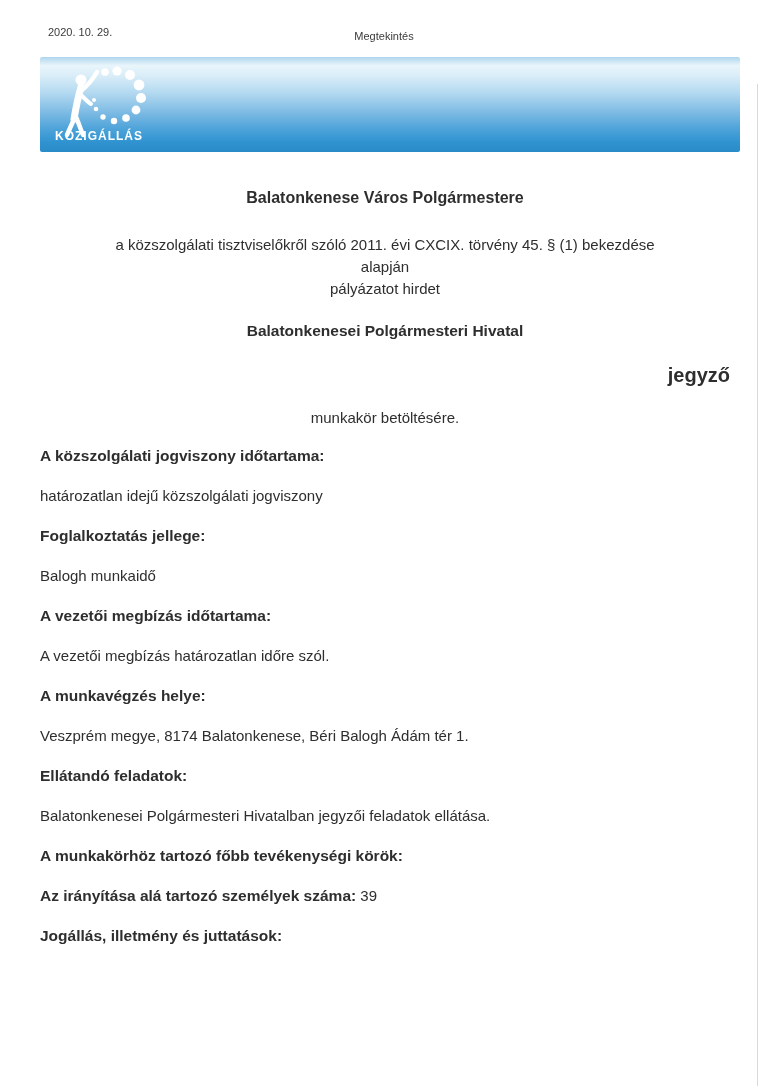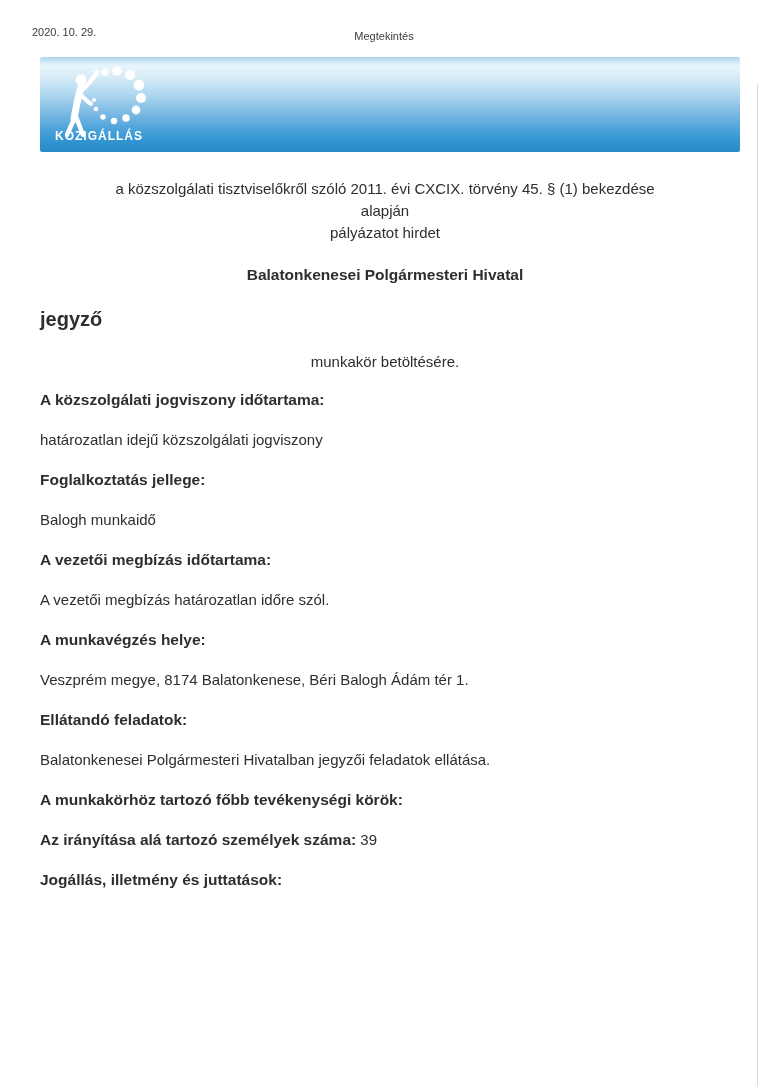--- a/index.html
+++ b/index.html
@@ -14,21 +14,21 @@
   .page { position: relative; width: 768px; height: 1086px; background: #ffffff; }
 
   
   .scan-line {
     position: absolute; right: 10px; top: 58px; width: 1px; height: 1028px;
     background: #d9d9d9;
   }
 
   
   .print-header { position: relative; height: 14px; margin-top: 26px; font-size: 11px; color: #3a3a3a; }
-  .print-date { position: absolute; left: 32px; top: 0; }
+  .print-date { position: absolute; left: 48px; top: 0; }
   .print-title { position: absolute; left: 0; right: 0; top: 4px; text-align: center; }
 
   
   .banner {
     position: relative;
     margin: 17px 0 0 40px;
     width: 700px; height: 95px;
     border-radius: 2px;
     background: linear-gradient(180deg,
       #aed6ee 0%, #e9f5fb 9%, #d9edf8 20%, #b3d9f0 38%,
@@ -38,21 +38,21 @@
   .logo-text {
     position: absolute; left: 15px; bottom: 9px;
     color: #ffffff; font-weight: bold; font-size: 12px; letter-spacing: 1px;
   }
 
   
   .doc { margin: 0 38px 0 40px; }
   .doc-title { font-size: 16px; font-weight: bold; text-align: center; margin-top: 36px; line-height: 20px; }
   .intro { text-align: center; font-size: 15px; line-height: 22px; margin-top: 26px; }
   .org { text-align: center; font-size: 15.5px; font-weight: bold; margin-top: 20px; line-height: 21px; }
-  .position { text-align: left; font-size: 20px; font-weight: bold; margin-top: 22px; line-height: 24px; }
+  .position { text-align: right; font-size: 20px; font-weight: bold; margin-top: 22px; line-height: 24px; }
   .position-suffix { text-align: center; font-size: 15px; margin-top: 20px; line-height: 21px; }
 
   .sections { margin-top: 17px; }
   .sections p { font-size: 15px; line-height: 21px; margin: 0 0 19px 0; }
   .sec-heading b { font-size: 15.5px; }
   .sec-body.justify { text-align: justify; }
 </style>
 </head>
 <body>
 
@@ -86,20 +86,21 @@
         <path d="M28,27 C34,22 39,16 43,9" stroke-width="4.5"></path>
         <path d="M27,32 C31,36 34,39 37,41" stroke-width="4"></path>
         <path d="M21,54 C18,61 15,67 13,72" stroke-width="4.5"></path>
         <path d="M22,54 C25,61 27,67 29,72" stroke-width="4.5"></path>
       </g>
     </svg>
     <span class="logo-text">KÖZIGÁLLÁS</span>
   </div>
 
   <div class="doc">
+    <div class="doc-title">Balatonkenese Város Polgármestere</div>
 
     <div class="intro">
       <div>a közszolgálati tisztviselőkről szóló 2011. évi CXCIX. törvény 45. § (1) bekezdése</div>
       <div>alapján</div>
       <div>pályázatot hirdet</div>
     </div>
 
     <div class="org">Balatonkenesei Polgármesteri Hivatal</div>
     <div class="position">jegyző</div>
     <div class="position-suffix">munkakör betöltésére.</div>

